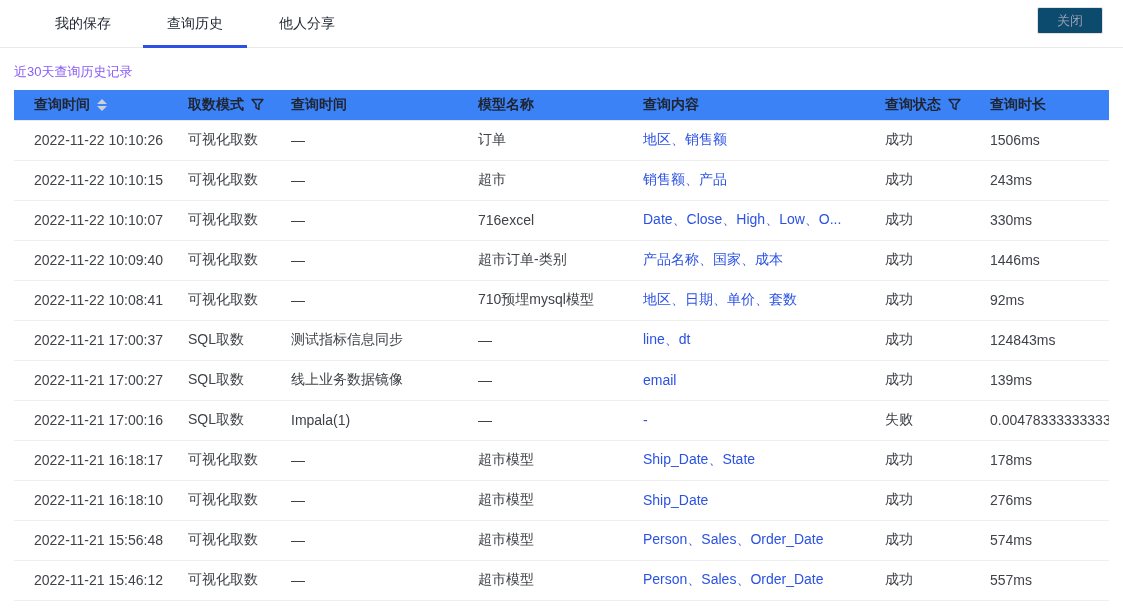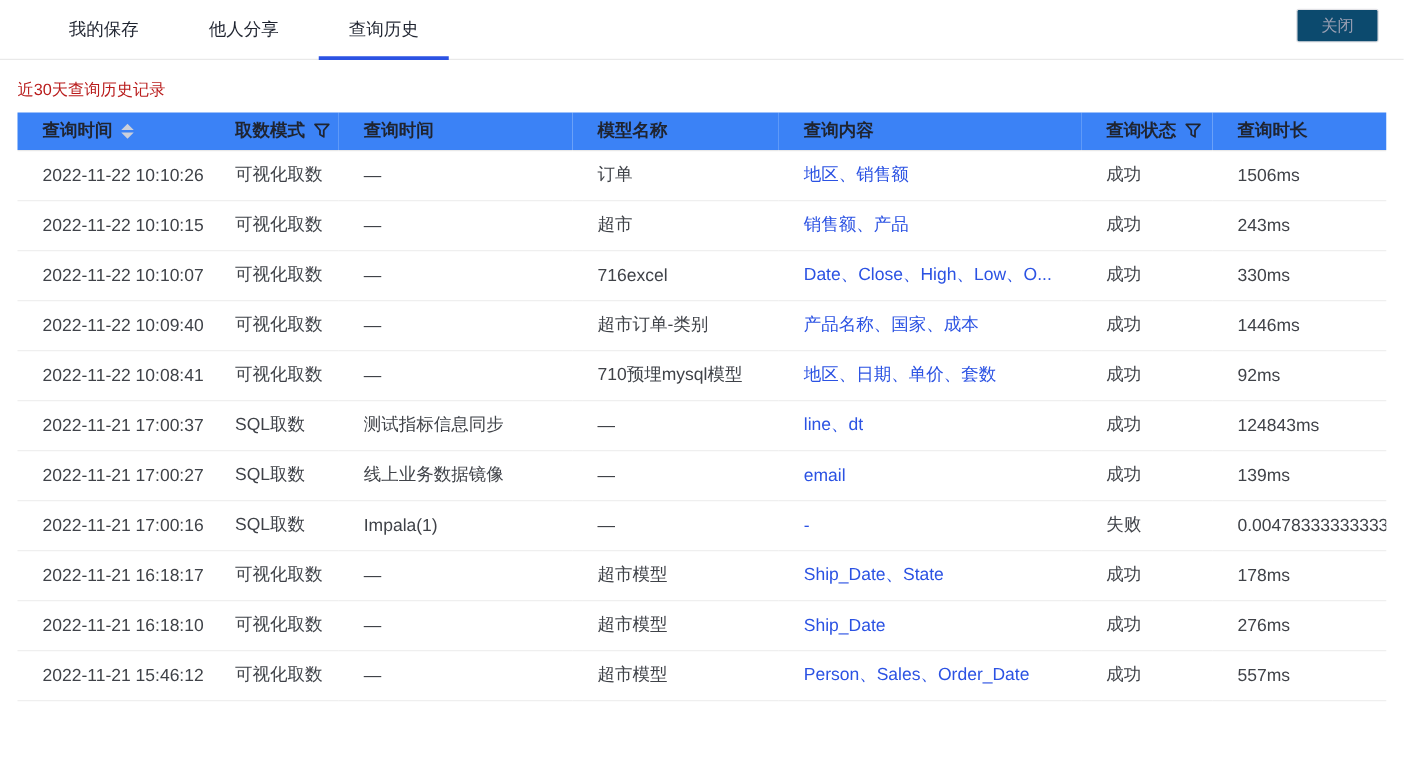--- a/index.html
+++ b/index.html
@@ -13,21 +13,21 @@
     font-size: 14px; color: #1f2430; cursor: pointer; position: relative; }
   .tab.active { color: #1f2430; font-weight: 400; }
   .tab.active::after { content: ""; position: absolute; left: 0; right: 0; bottom: -1px;
     height: 3px; background: var(--accent, #2b52e3); }
   .close-btn { position: absolute; top: 7px; right: 20px; width: 66px; height: 27px;
     border: 1px solid #e2e2e6; border-radius: 2px; background: #0c4a6e; color: #9ba0b3;
     font-size: 13px; display: flex; align-items: center; justify-content: center;
     cursor: pointer; }
 
   
-  .subtitle { margin: 15px 0 9px 14px; font-size: 13px; color: #b91c1c; }
+  .subtitle { margin: 15px 0 9px 14px; font-size: 13px; color: #8b5cf6; }
 
   
   .tablewrap { margin: 0 14px; }
   table { border-collapse: collapse; table-layout: fixed; width: 1095px; font-size: 14px; }
   col.c1 { width: 154px; } col.c2 { width: 103px; } col.c3 { width: 187px; }
   col.c4 { width: 165px; } col.c5 { width: 242px; } col.c6 { width: 105px; }
   col.c7 { width: 139px; }
   thead th { background: #3b82f6; height: 30px; text-align: left; padding: 0 0 0 20px;
     font-size: 14px; font-weight: 700; color: #1f2430; border-bottom: 1px solid #e9e9e9;
     white-space: nowrap; }
@@ -44,22 +44,22 @@
     border-right: 5px solid transparent; border-top: 5px solid #ccd0da; }
 
   
   .funnel { display: inline-block; cursor: pointer; line-height: 0; }
 </style>
 </head>
 <body>
 
 <div class="tabbar">
   <div class="tab">我的保存</div>
+  <div class="tab active">查询历史</div>
   <div class="tab">他人分享</div>
-  <div class="tab active">查询历史</div>
   <div class="close-btn">关闭</div>
 </div>
 
 <div class="subtitle">近30天查询历史记录</div>
 
 <div class="tablewrap">
   <table>
     <colgroup>
       <col class="c1">
         <col class="c2">
@@ -228,20 +228,31 @@
     <td>可视化取数</td>
     <td>—</td>
     <td>超市模型</td>
     <td class="content">
       <a>Ship_Date</a>
     </td>
     <td>成功</td>
     <td>276ms</td>
   </tr>
 
+  <tr>
+    <td>2022-11-21 15:56:48</td>
+    <td>可视化取数</td>
+    <td>—</td>
+    <td>超市模型</td>
+    <td class="content">
+      <a>Person、Sales、Order_Date</a>
+    </td>
+    <td>成功</td>
+    <td>574ms</td>
+  </tr>
 
   <tr>
     <td>2022-11-21 15:46:12</td>
     <td>可视化取数</td>
     <td>—</td>
     <td>超市模型</td>
     <td class="content">
       <a>Person、Sales、Order_Date</a>
     </td>
     <td>成功</td>

